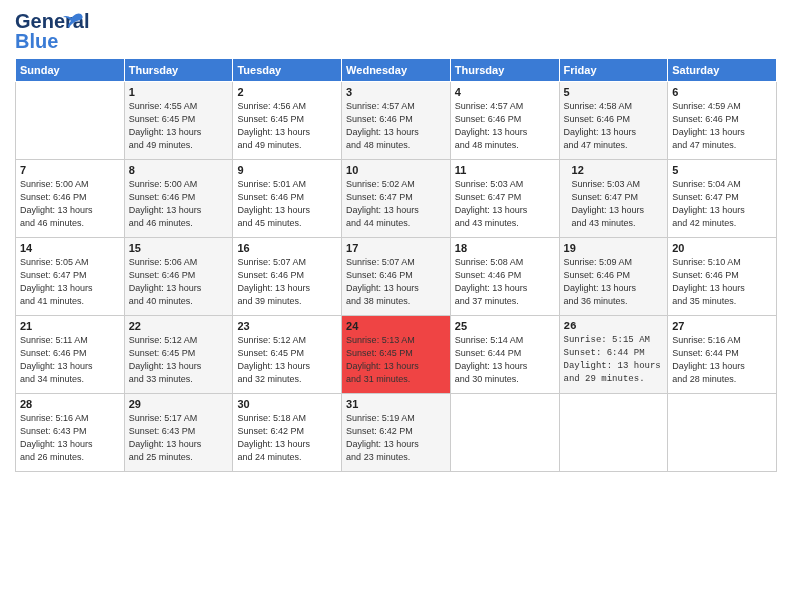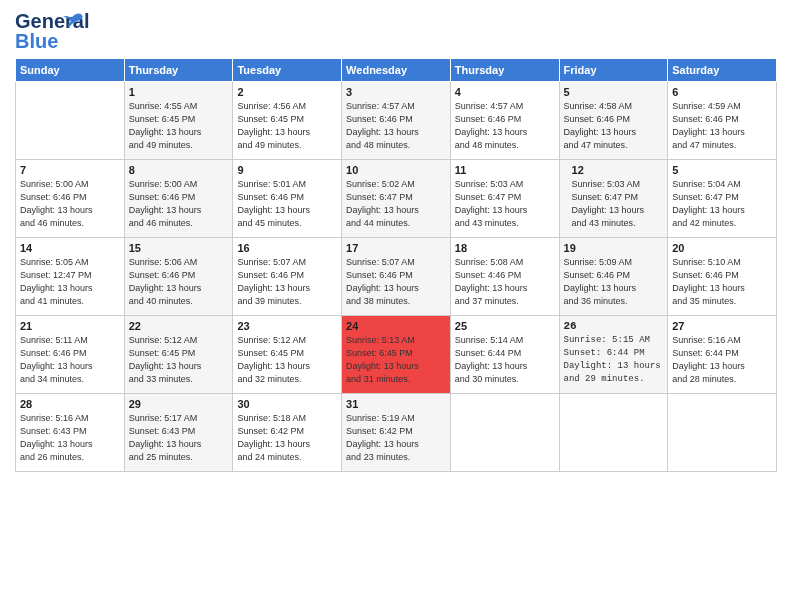--- a/index.html
+++ b/index.html
@@ -214,21 +214,21 @@
             <div class="day-info" style="white-space: pre-line;">Sunrise: 5:04 AM
 Sunset: 6:47 PM
 Daylight: 13 hours
 and 42 minutes.</div>
           </td>
         </tr>
         <tr>
           <td style="background: rgb(255, 255, 255);">
             <span class="day-num">14</span>
             <div class="day-info" style="white-space: pre-line;">Sunrise: 5:05 AM
-Sunset: 12:47 PM
+Sunset: 6:47 PM
 Daylight: 13 hours
 and 41 minutes.</div>
           </td>
           <td style="background: rgb(245, 245, 245);">
             <span class="day-num">15</span>
             <div class="day-info" style="white-space: pre-line;">Sunrise: 5:06 AM
 Sunset: 6:46 PM
 Daylight: 13 hours
 and 40 minutes.</div>
           </td>

